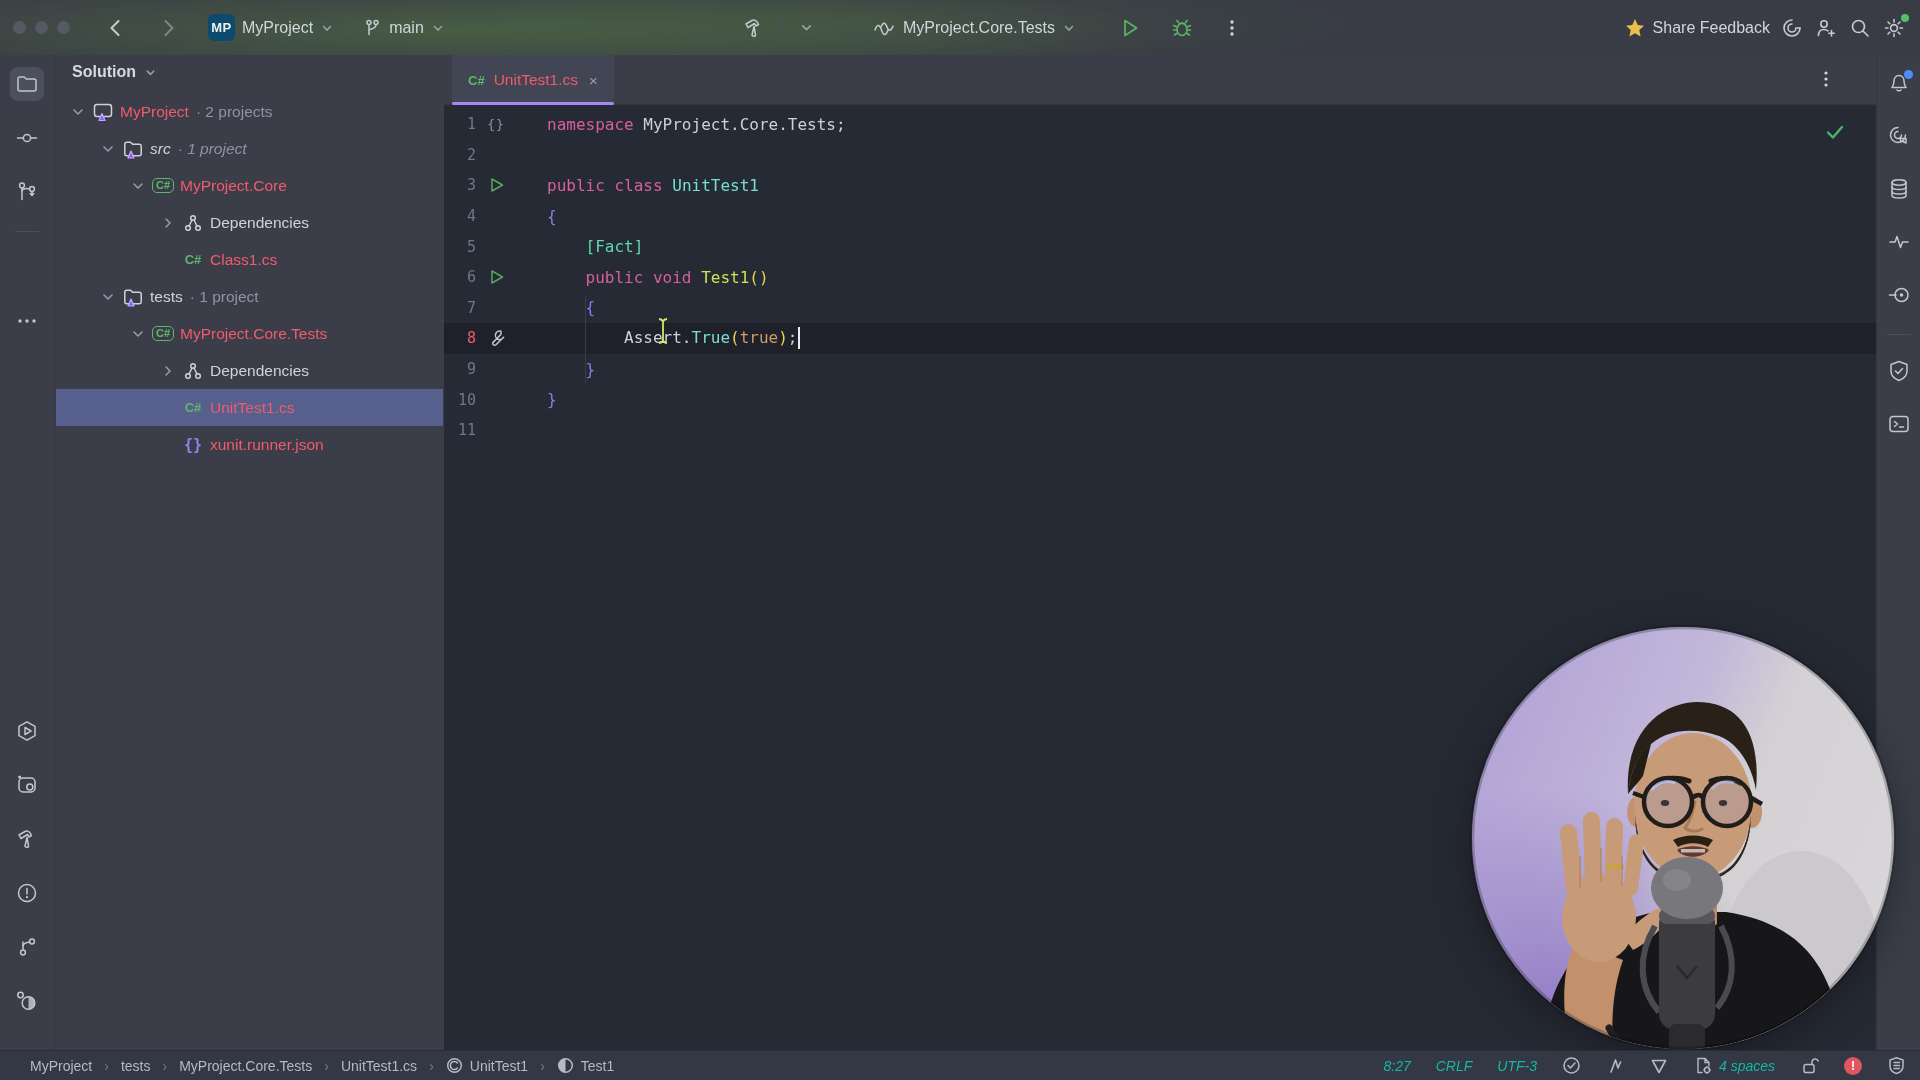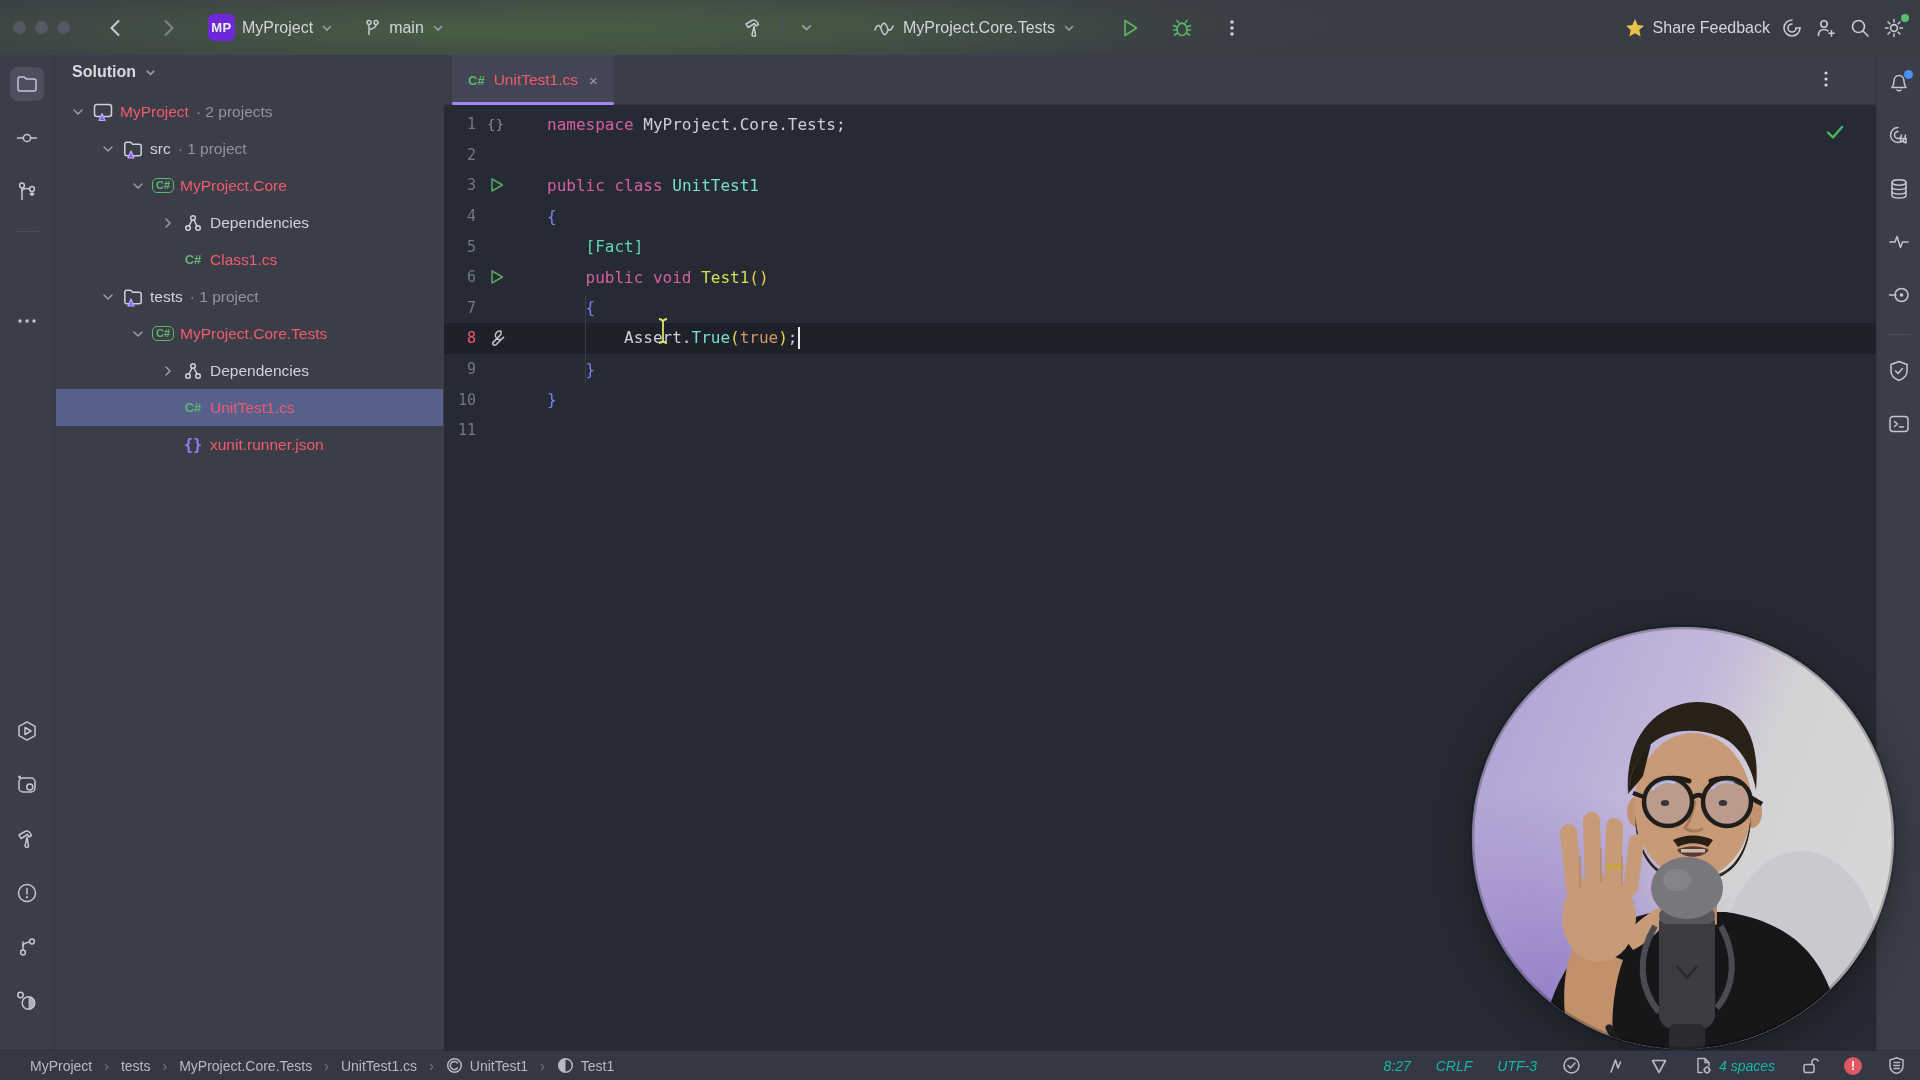--- a/index.html
+++ b/index.html
@@ -15,21 +15,21 @@
      background:radial-gradient(60% 160% at 24% 55%, rgba(96,150,64,.34), rgba(96,150,64,0) 62%),
                 radial-gradient(45% 160% at 44% 45%, rgba(96,150,64,.16), rgba(96,150,64,0) 60%);
      pointer-events:none;}
   .tb-inner{position:relative;height:100%;display:flex;align-items:center;}
   .traffic{display:flex;gap:9px;margin-left:13px;}
   .traffic span{width:13px;height:13px;border-radius:50%;background:#565963;}
   .tb-left{display:flex;align-items:center;margin-left:34px;gap:28px;}
   .tbtn{display:flex;align-items:center;gap:7px;cursor:default;}
   .tb-label{font-size:16px;color:#d2d5dc;}
   .dim{opacity:.45;}
-  .mp-badge{width:27px;height:27px;border-radius:6px;background:#6d28d9;color:#eaf4ea;
+  .mp-badge{width:27px;height:27px;border-radius:6px;background:#0c4a6e;color:#eaf4ea;
     font-size:13px;font-weight:bold;display:flex;align-items:center;justify-content:center;letter-spacing:.5px;}
   .tb-center{position:absolute;left:742px;display:flex;align-items:center;gap:16px;}
   .tb-divider{width:1px;height:22px;background:#4c4f5a;}
   .tb-right{position:absolute;right:14px;display:flex;align-items:center;gap:10px;}
   .gear-wrap{position:relative;}
   .gear-dot{position:absolute;top:-2px;right:-3px;width:8px;height:8px;border-radius:50%;background:#54c168;}
 
   
   .left-strip{position:absolute;left:0;top:55px;width:55px;height:995px;background:#3b3e49;
      border-right:1px solid #32353f;z-index:2;display:flex;flex-direction:column;align-items:center;padding:12px 0;}
@@ -341,21 +341,21 @@
           </span>
           <span class="ticon">
             <svg width="22" height="22" viewBox="0 0 22 22" fill="none" stroke="currentColor" stroke-width="1.5" stroke-linecap="round" stroke-linejoin="round">
               <rect x="2.5" y="3.5" width="17" height="12" rx="2.5"></rect>
               <polygon points="7,19.5 13,19.5 10,12.5" fill="#8b5cf6" stroke="#c3aaff" stroke-width="1.2"></polygon>
             </svg>
           </span>
           <span class="tlabel mod">MyProject</span>
           <span class="tsuffix">· 2 projects</span>
         </div>
-        <div class="tree-row" style="padding-left: 40px;">
+        <div class="tree-row" style="padding-left: 40px; font-style: italic;">
           <span class="chev">
             <svg width="16" height="16" viewBox="0 0 16 16" fill="none" stroke="currentColor" stroke-width="1.5" stroke-linecap="round" stroke-linejoin="round">
               <path d="M4 6 L8 10 L12 6"></path>
             </svg>
           </span>
           <span class="ticon">
             <svg width="22" height="22" viewBox="0 0 22 22" fill="none" stroke="currentColor" stroke-width="1.5" stroke-linecap="round" stroke-linejoin="round">
               <path d="M2.8 6.2 C2.8 5 3.7 4.2 4.8 4.2 H8.6 L10.6 6.2 H17.2 C18.3 6.2 19.2 7 19.2 8.2 V15.8 C19.2 17 18.3 17.8 17.2 17.8 H4.8 C3.7 17.8 2.8 17 2.8 15.8 Z"></path>
               <polygon points="6,20 12,20 9,13" fill="#8b5cf6" stroke="#c3aaff" stroke-width="1.2"></polygon>
             </svg>

